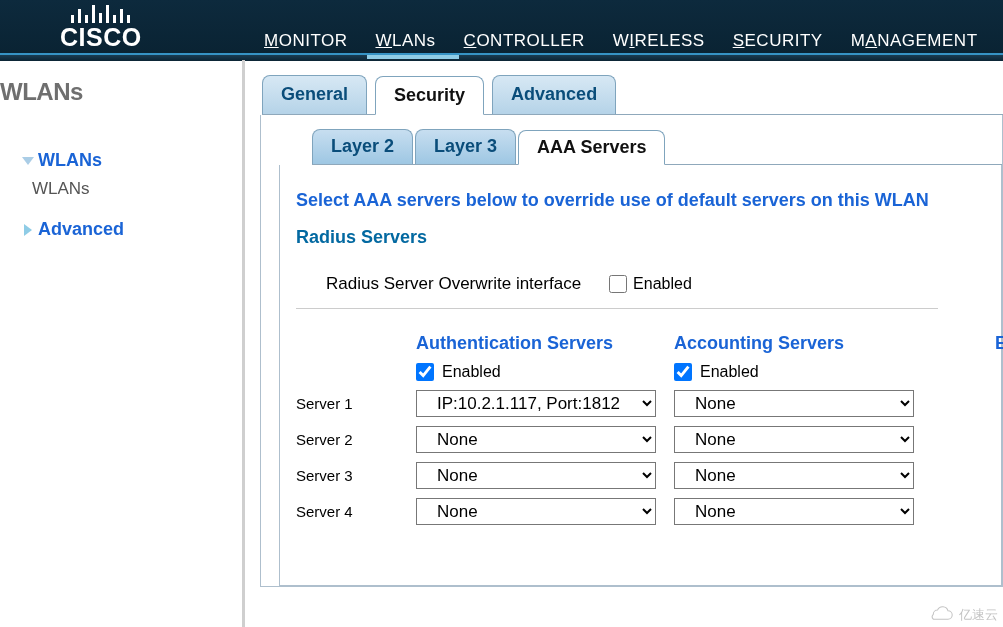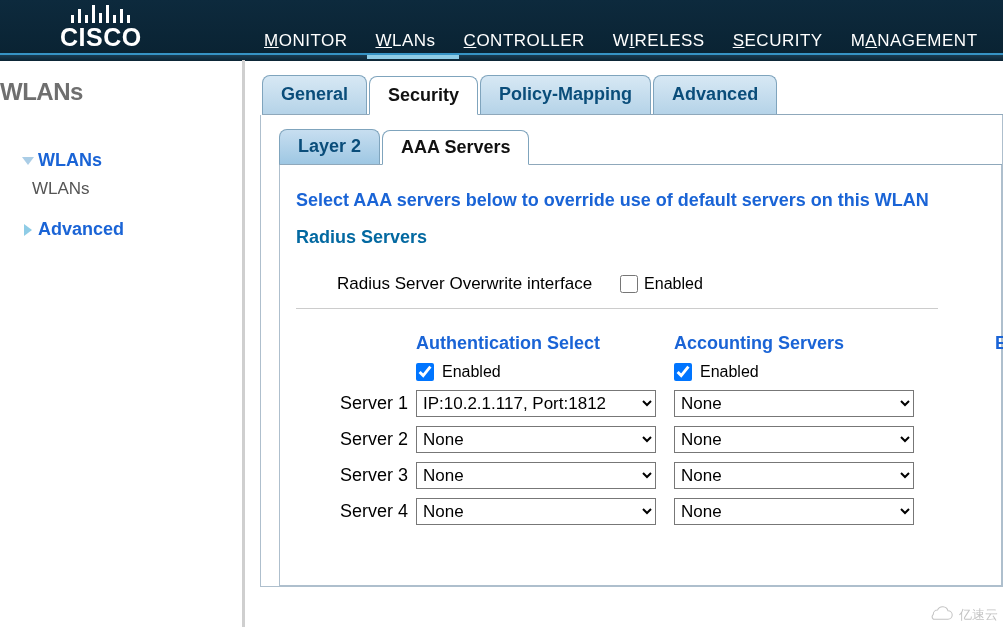--- a/index.html
+++ b/index.html
@@ -158,21 +158,21 @@
     }
     .mtab {
       padding: 8px 18px;
       font-size: 18px;
       font-weight: bold;
       color: #0a4d7a;
       background: linear-gradient(#d7e8f4, #b5d3e8);
       border: 1px solid #7fa4bd;
       border-bottom: none;
       border-radius: 8px 8px 0 0;
-      margin-right: 2px;
+      margin-right: 8px;
       cursor: pointer;
     }
     .mtab.active {
       background: #fff;
       color: #111;
       border-bottom: 1px solid #fff;
       position: relative;
       top: 1px;
     }
 
@@ -181,20 +181,21 @@
       border-top: none;
       padding-top: 14px;
       padding-left: 18px;
       min-height: 440px;
     }
 
     
     .stabs {
       display: flex;
       border-bottom: 1px solid #8fa8bb;
+      margin-left: 33px;
     }
     .stab {
       padding: 6px 18px;
       font-size: 18px;
       font-weight: bold;
       color: #0a4d7a;
       background: linear-gradient(#c7def0, #9ec7e3);
       border: 1px solid #7fa4bd;
       border-bottom: none;
       border-radius: 8px 8px 0 0;
@@ -232,21 +233,20 @@
     .ow-row {
       display: flex;
       align-items: center;
       gap: 28px;
       padding: 10px 0 14px 30px;
       border-bottom: 1px solid #ccc;
       width: 612px;
     }
     .ow-row label {
       font-size: 17px;
-      margin-left: 11px;
     }
     .ow-row .cb {
       display: flex;
       align-items: center;
       gap: 6px;
     }
 
     .srv-grid {
       display: grid;
       grid-template-columns: 112px 250px 250px 100px;
@@ -260,27 +260,26 @@
       font-weight: bold;
       color: #1a64d6;
       white-space: nowrap;
     }
     .enrow {
       display: flex;
       align-items: center;
       gap: 8px;
     }
     .rowlbl {
-      text-align: right;
-      font-size: 18px;
+      font-size: 15px;
     }
     select.sel {
       width: 240px;
       font-size: 17px;
-      padding: 2px 2px;
+      padding: 2px 16px;
       border: 1px solid #777;
       background: #fff;
     }
 
     input[type="checkbox"] {
       width: 18px;
       height: 18px;
       margin:0;
     }
 
@@ -341,45 +340,45 @@
     <span class="tri tri-right"></span>
     <span>Advanced</span>
   </div>
 </div>
 
 <div class="main">
 
   <div class="mtabs">
     <div class="mtab">General</div>
     <div class="mtab active">Security</div>
-    <div class="mtab">Policy-Mapping</div>
     <div class="mtab">Advanced</div>
   </div>
 
   <div class="content-outer">
     <div class="stabs">
       <div class="stab">Layer 2</div>
+      <div class="stab">Layer 3</div>
       <div class="stab active">AAA Servers</div>
     </div>
 
     <div class="inner-content">
       <div class="sect-title">Select AAA servers below to override use of default servers on this WLAN</div>
       <div class="sect-title2">Radius Servers</div>
 
       <div class="ow-row">
         <label>Radius Server Overwrite interface</label>
         <div class="cb">
           <input type="checkbox" style="">
           <span>Enabled</span>
         </div>
       </div>
 
       <div class="srv-grid">
         <div></div>
-        <div class="hdr">Authentication Select</div>
+        <div class="hdr">Authentication Servers</div>
         <div class="hdr">Accounting Servers</div>
         <div class="hdr" style="text-align:right;">EAP</div>
 
         <div></div>
         <div class="enrow">
           <input type="checkbox" checked="" style="">
           <span>Enabled</span>
         </div>
         <div class="enrow">
           <input type="checkbox" checked="" style="">

